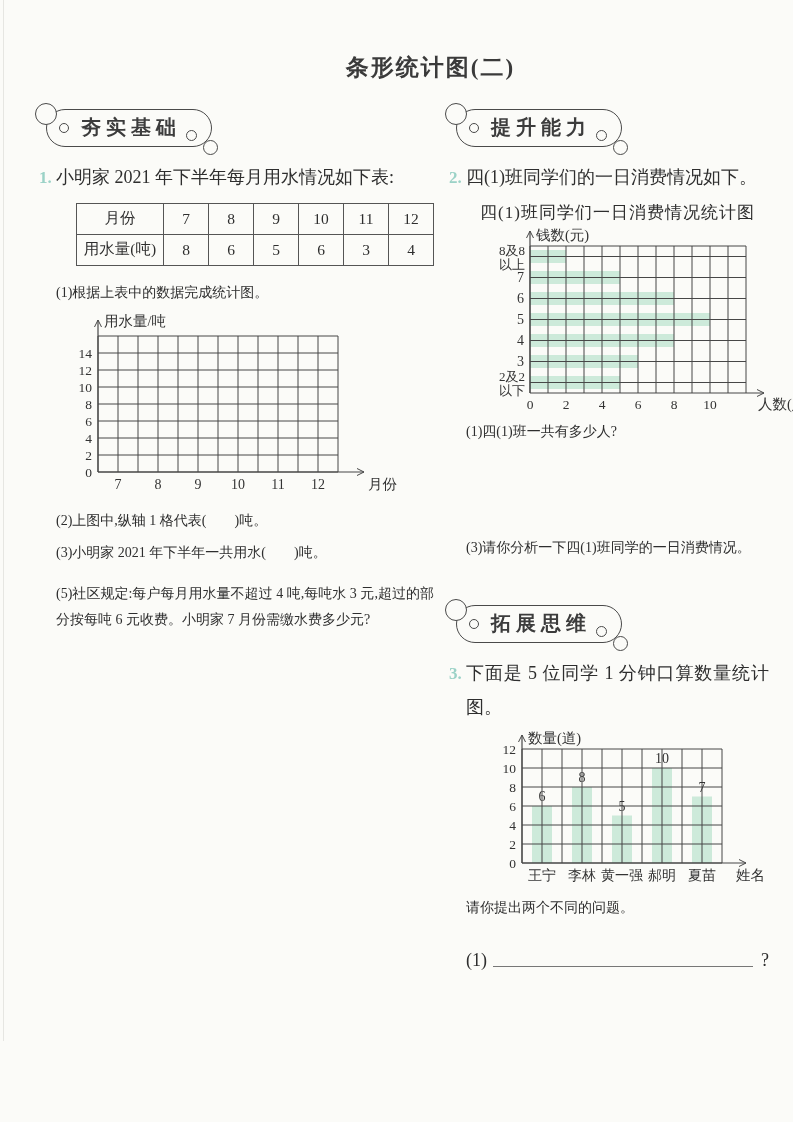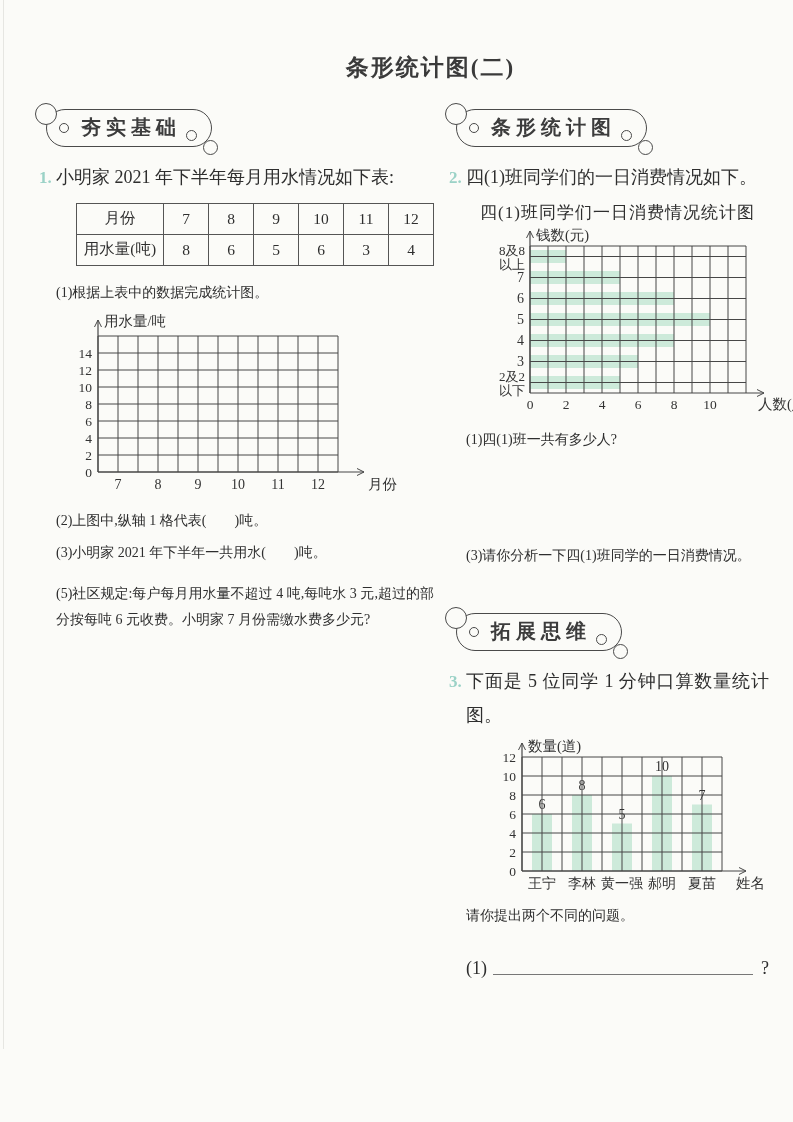--- a/index.html
+++ b/index.html
@@ -32,21 +32,21 @@
   .pnum{position:absolute;left:-17px;top:1px;font-weight:700;color:#9bd2c7;font-size:17px;}
   .indent{padding-left:16px;}
   .q{font-size:14px;line-height:1.88;margin:0 0 6px 0;text-align:justify;}
 
   table.data{border-collapse:collapse;margin:8px 0 14px 20px;}
   table.data td{border:1px solid #555;text-align:center;font-size:15.5px;
     height:30px;min-width:36px;padding:0 4px;}
   table.data td.head{min-width:78px;}
 
   .chartbox{margin:4px 0 8px 8px;}
-  .chartbox2{margin:2px 0 10px 0px;}
+  .chartbox2{margin:2px 0 2px 0px;}
   .chartbox3{margin:6px 0 2px 14px;}
   .chart-title{font-size:17px;text-align:center;margin:4px 0 2px 0;letter-spacing:1px;}
   svg text{font-family:"Liberation Serif","DejaVu Serif",serif;fill:#333;}
 
   .spacer-l{height:44px;}
   .spacer-m{height:40px;}
   .spacer-s{height:22px;}
 
   .ansline{display:flex;align-items:flex-end;font-size:18px;margin:16px 0 0 0;height:34px;}
   .ansline .rule{flex:1;border-bottom:1px solid #777;margin:0 8px 4px 6px;height:1px;}
@@ -152,21 +152,21 @@
         <p class="q">(3)小明家 2021 年下半年一共用水(　　)吨。</p>
         <div style="height:8px"></div>
         <p class="q">(5)社区规定:每户每月用水量不超过 4 吨,每吨水 3 元,超过的部分按每吨 6 元收费。小明家 7 月份需缴水费多少元?</p>
       </div>
     </div>
 
     <div class="col-right">
       <div class="badge">
         <span class="c1"></span>
         <span class="c2"></span>
-        <span>条形统计图</span>
+        <span>提升能力</span>
         <span class="c3"></span>
         <span class="c4"></span>
       </div>
 
       <div class="indent">
         <p class="problem">
           <span class="pnum">2.</span>
           <span>四(1)班同学们的一日消费情况如下。</span>
         </p>
 

